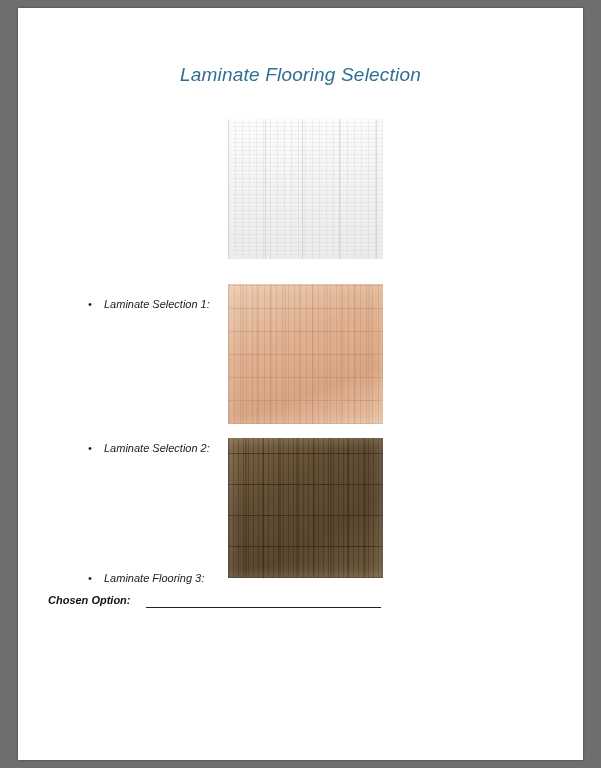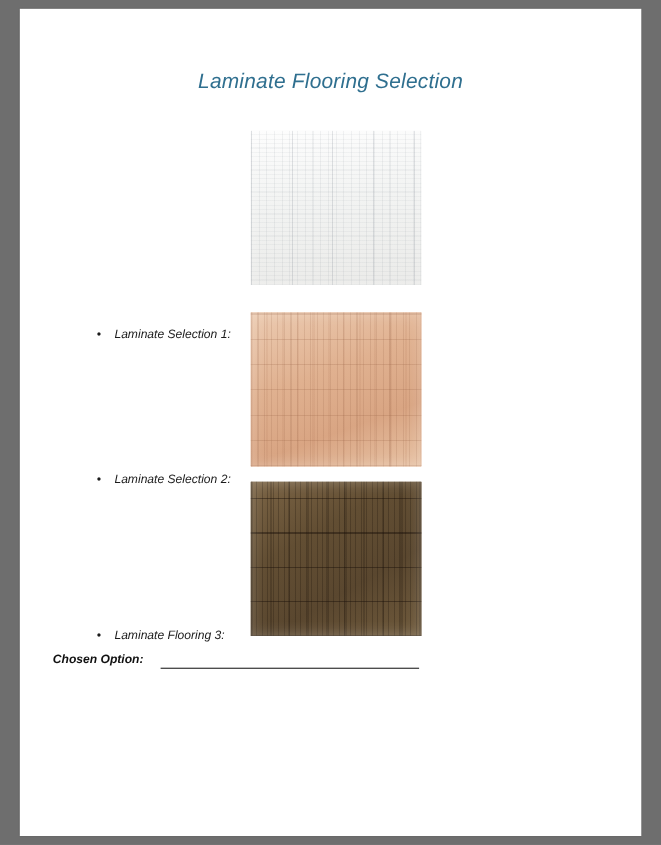--- a/index.html
+++ b/index.html
@@ -92,21 +92,21 @@
 
   .option-row {
     position: absolute;
     left: 70px;
     width: 160px;
     font-size: 11px;
     color: #1b1b1b;
     font-family: "Liberation Sans", sans-serif;
   }
   .option-1 { top: 242px; margin-top: 48px; }
-  .option-2 { top: 422px; }
+  .option-2 { top: 434px; }
   .option-3 { top: 564px; }
   .bullet {
     display: inline-block;
     width: 16px;
     color: #1b1b1b;
     font-size: 11px;
     vertical-align: top;
   }
   .option-label {
     display: inline-block;

